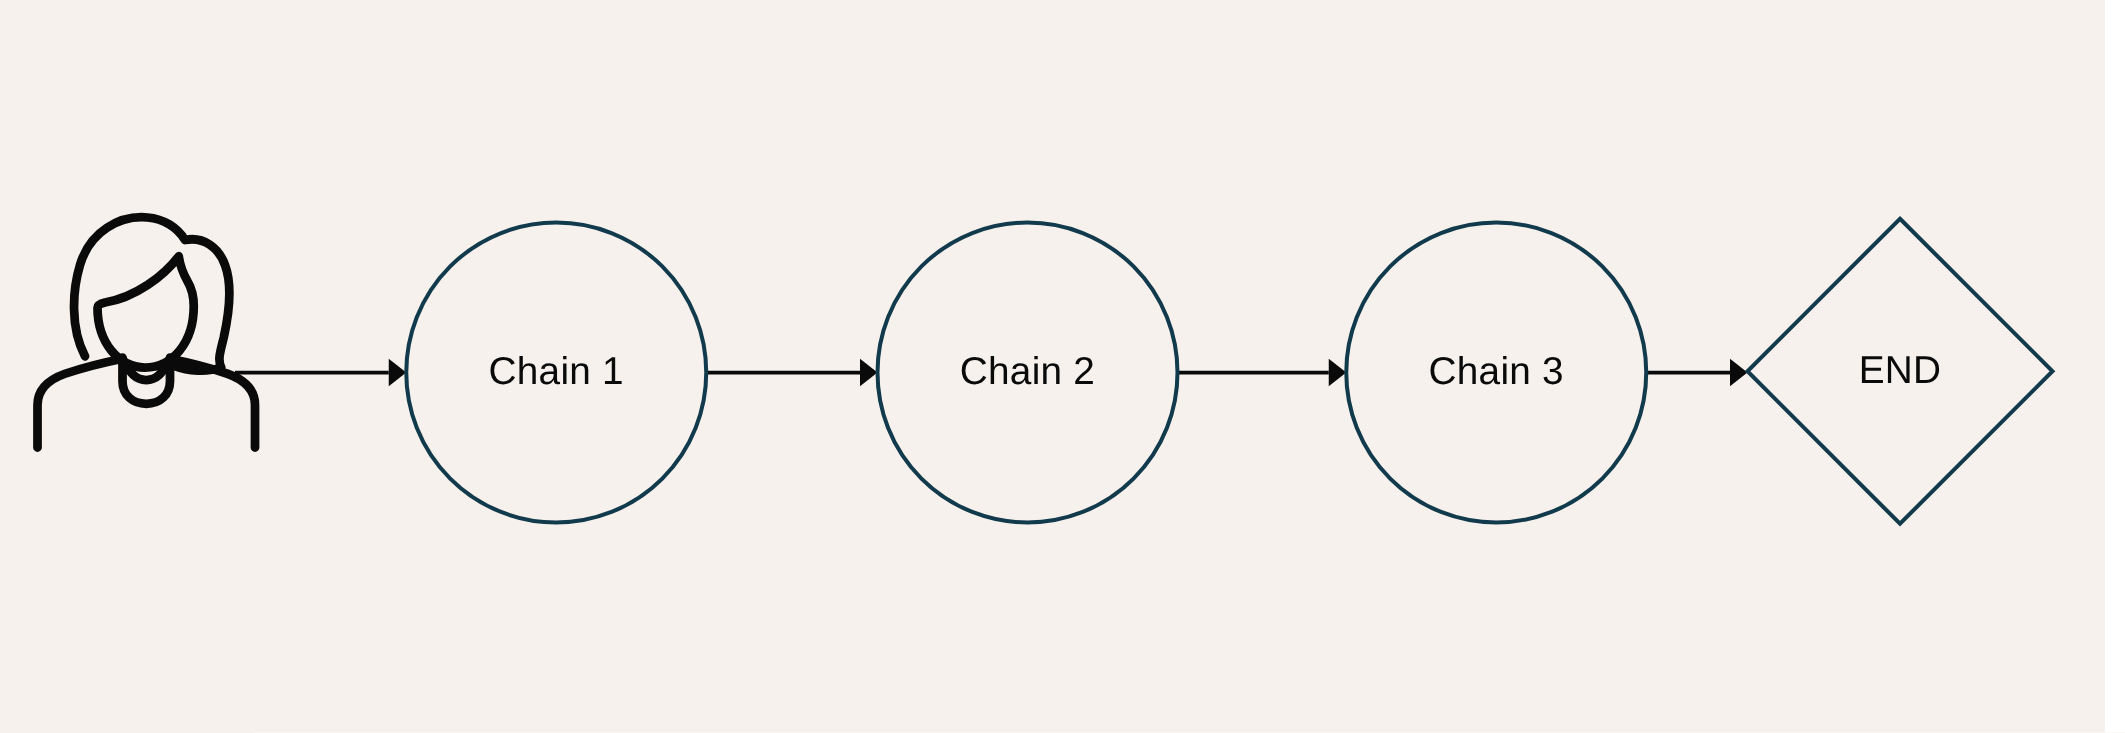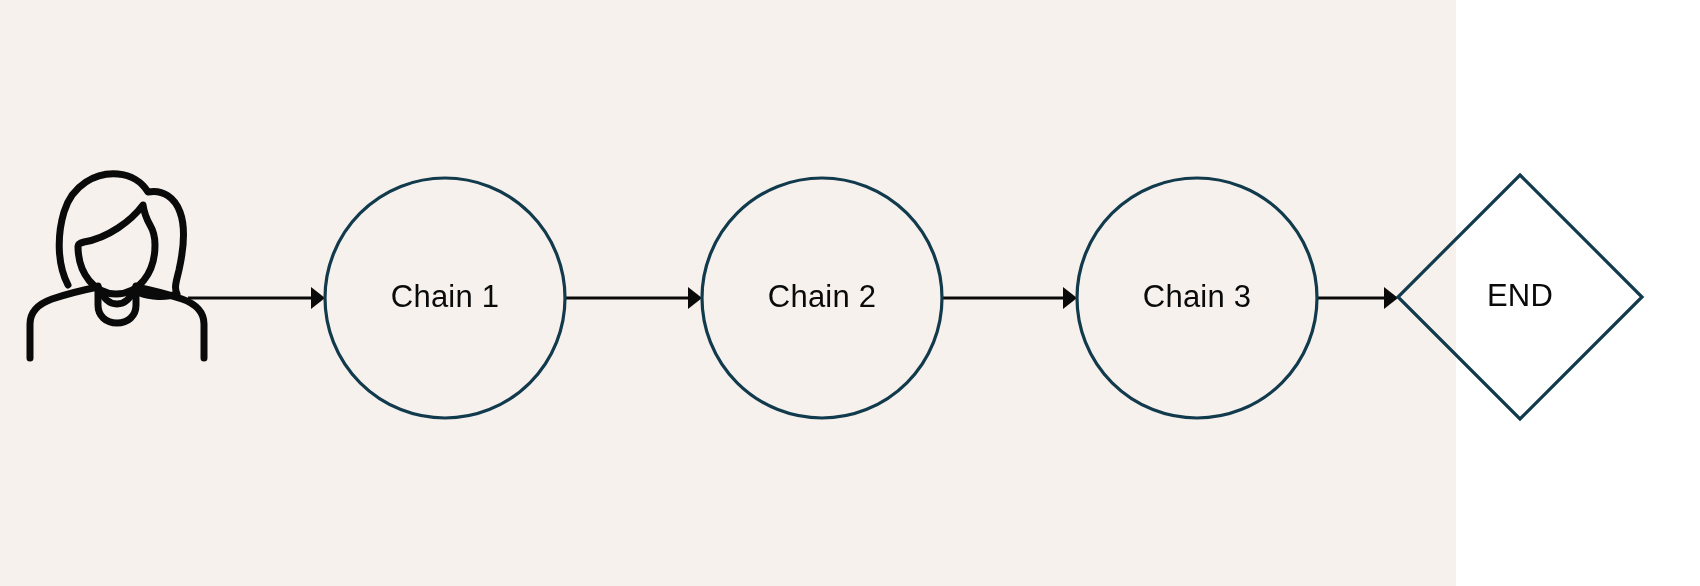--- a/index.html
+++ b/index.html
@@ -8,21 +8,21 @@
     padding: 0;
   }
   body {
     width: 1700px;
     height: 586px;
     overflow: hidden;
     font-family: "Liberation Sans", sans-serif;
   }
   #canvas {
     position: relative;
-    width: 1456px;
+    width: 1684px;
     height: 586px;
     background: #F6F1EC;
     text-decoration: underline;
   }
   svg#diagram {
     position: absolute;
     top: 0;
     left: 0;
     width: 1700px;
     height: 586px;

